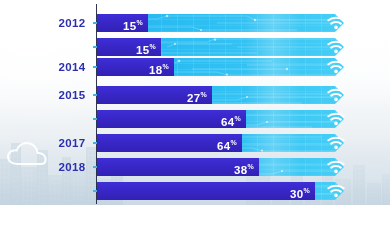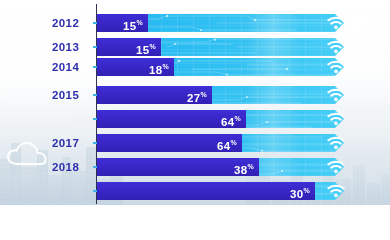--- a/index.html
+++ b/index.html
@@ -91,21 +91,21 @@
     height: 18px;
     width: 390px;
   }
   .year {
     position: absolute;
     left: 52px;
     top: 0;
     width: 40px;
     height: 18px;
     line-height: 18px;
-    text-align: left;
+    text-align: center;
     font-size: 11.5px;
     font-weight: bold;
     letter-spacing: 0.4px;
     color: #2d2fae;
   }
   
   .tick {
     position: absolute;
     left: 93px;
     top: 8px;
@@ -247,21 +247,20 @@
       <svg class="wifi" viewBox="0 0 20 16">
         <g fill="none" stroke="#ffffff" stroke-width="2.1" stroke-linecap="round">
           <path d="M2.4,5.2 C6.2,1.9 13.8,1.9 17.6,5.2"></path>
           <path d="M5.2,8.6 C7.8,6.4 12.2,6.4 14.8,8.6"></path>
         </g>
         <circle cx="10" cy="12.4" r="1.8" fill="#ffffff"></circle>
       </svg>
     </div>
 
     <div class="row" style="top:38px;">
-      <div class="year">2013</div>
       <div class="tick"></div>
       <div class="track">
         <svg class="circuit" viewBox="0 0 238 18" preserveAspectRatio="none">
           <g stroke="#ffffff" stroke-opacity="0.33" fill="none" stroke-width="0.8">
             <path d="M0,12 H48 L58,15 H160"></path>
               <path d="M30,4 H110 L118,1 H238"></path>
             <path d="M140,9 H238"></path>
               <path d="M70,9 L78,6 H135"></path>
           </g>
           <g fill="#ffffff" fill-opacity="0.75">

